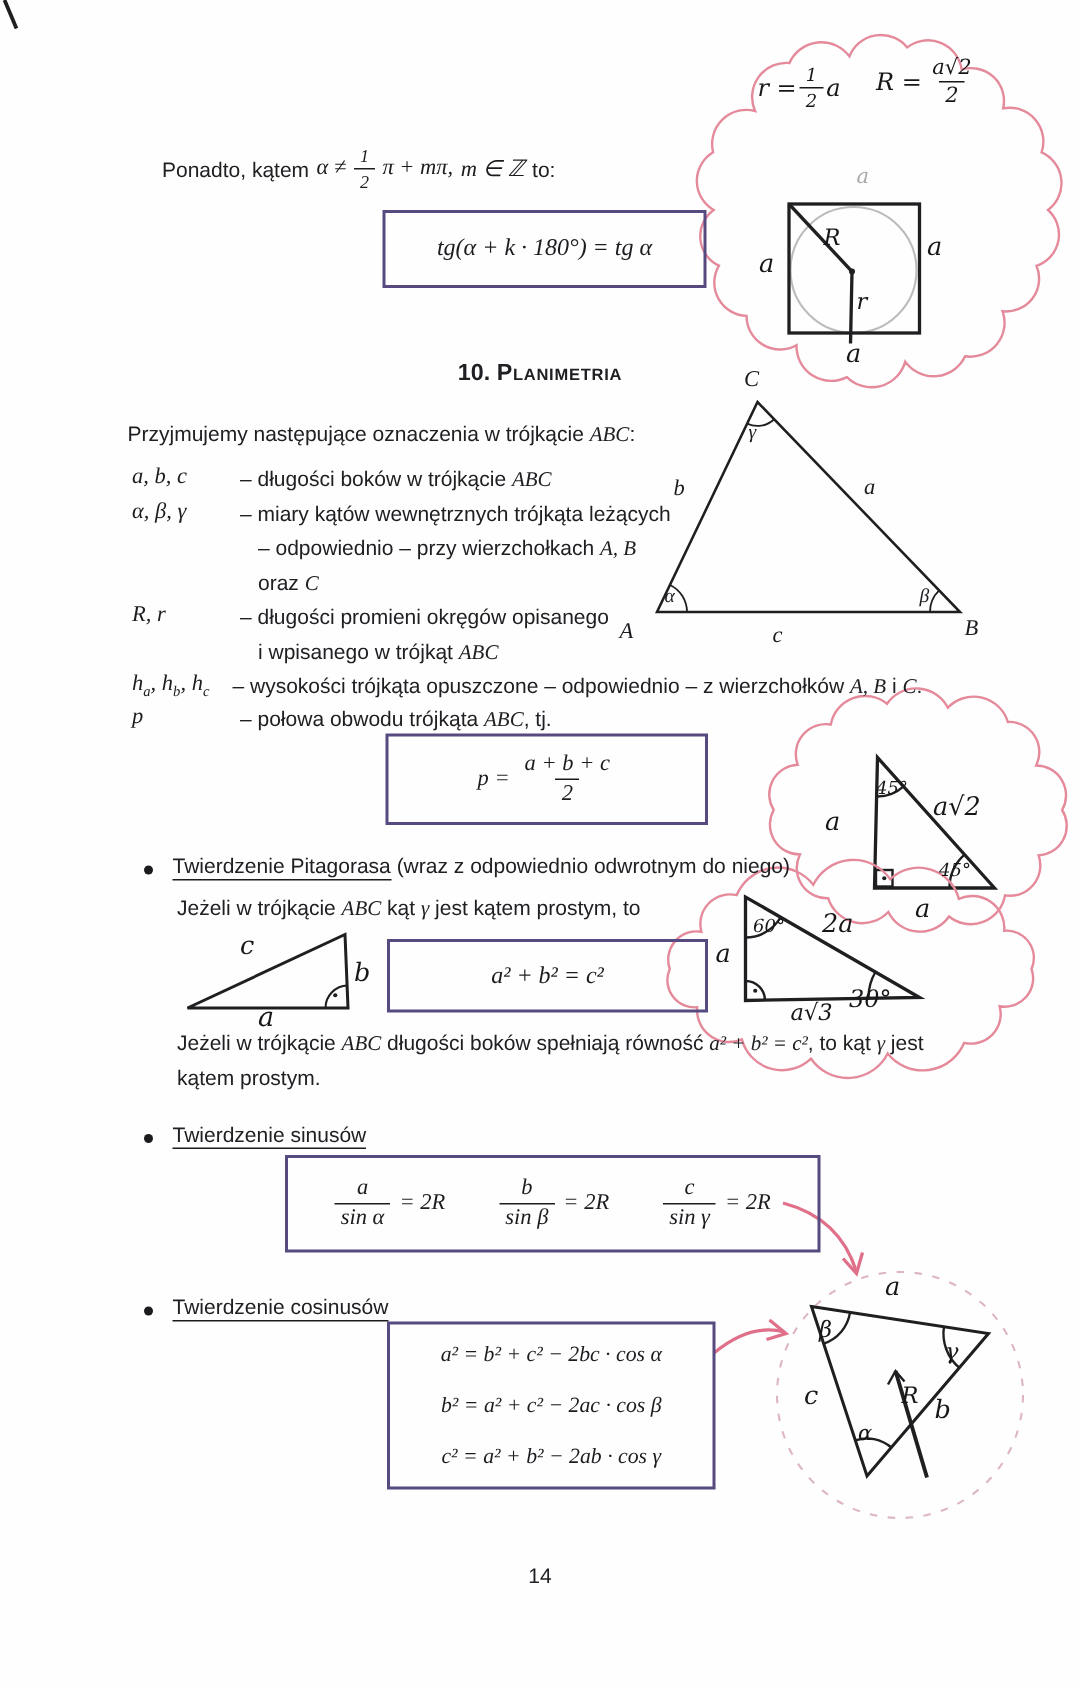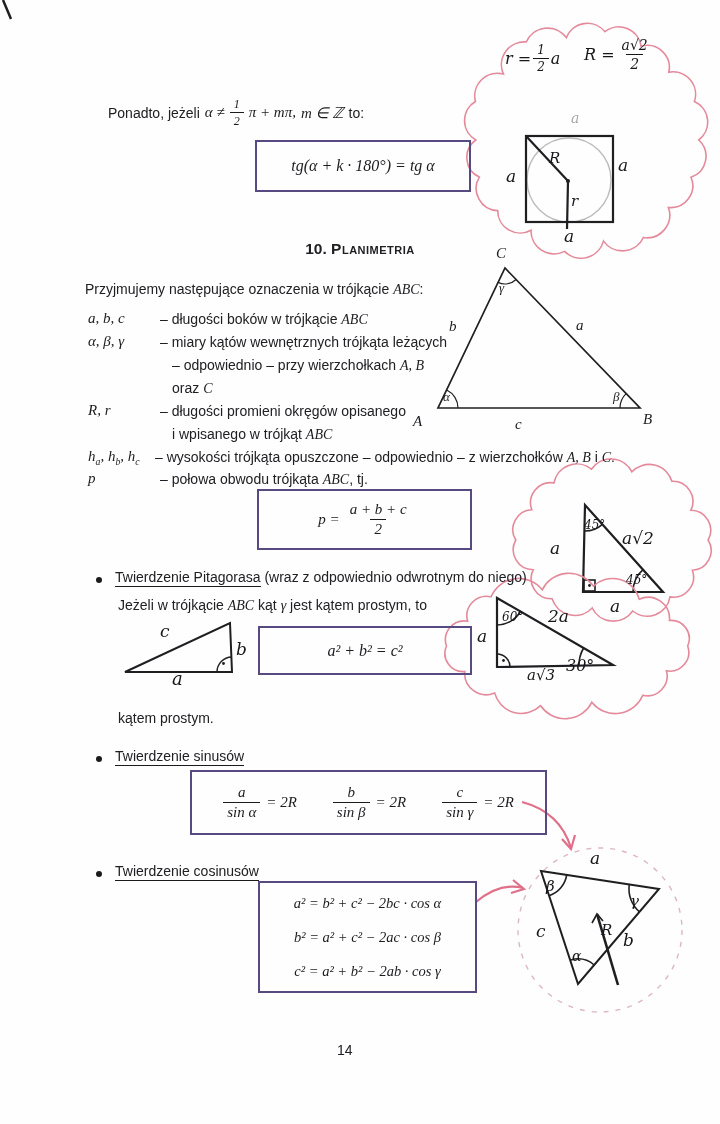--- a/index.html
+++ b/index.html
@@ -87,21 +87,21 @@
 
     <g>
       <path d="M 522 802 Q 560 812 571 848" class="pink" stroke-width="2.2"></path>
       <path d="M 562 839 L 571 849 L 575 835" class="pink" stroke-width="2.2"></path>
       <path d="M 476 902 Q 500 882 523 888" class="pink" stroke-width="2.2"></path>
       <path d="M 513 880 L 524 889 L 511 893" class="pink" stroke-width="2.2"></path>
     </g>
   </svg>
 
   <div class="abs row" style="left:108px;top:98px">
-    <span class="sans">Ponadto, jeżeli</span>
+    <span class="sans">Ponadto, kątem</span>
     <span class="mi">α ≠</span>
     <span class="frac small mi">
         <span class="num">1</span>
         <span class="den">2</span>
       </span>
     <span class="mi">π + mπ,</span>
     <span class="mi">m ∈ ℤ</span>
     <span class="sans">to:</span>
   </div>
 
@@ -193,20 +193,21 @@
   <div class="fbox" style="left:258px;top:626px;width:210px;height:45px">
     <span class="mi" style="font-size:16px">a² + b² = c²</span>
   </div>
 
   <div class="abs hw" style="left:502px;top:610px;font-size:12px">60°</div>
   <div class="abs hw" style="left:477px;top:626px">a</div>
   <div class="abs hw" style="left:548px;top:606px">2a</div>
   <div class="abs hw" style="left:566px;top:656px;font-size:16px">30°</div>
   <div class="abs hw" style="left:527px;top:666px;font-size:15px">a√3</div>
 
+  <div class="abs sans" style="left:118px;top:687px;white-space:nowrap">Jeżeli w trójkącie  <i class="v">ABC</i>  długości boków spełniają równość  <i class="v">a² + b² = c²</i>, to kąt  <i class="v">γ</i>  jest</div>
   <div class="abs sans" style="left:118px;top:710px">kątem prostym.</div>
 
   <div class="bullet" style="left:96px;top:756px"></div>
   <div class="abs sans" style="left:115px;top:748px"><span class="ul">Twierdzenie sinusów</span></div>
 
   <div class="fbox" style="left:190px;top:770px;width:353px;height:61px;gap:36px">
     <span class="row mi" style="gap:6px;font-size:15px">
       <span class="frac">
           <span class="num">a</span>
           <span class="den">sin α</span>
@@ -239,15 +240,15 @@
   </div>
 
   <div class="abs hw" style="left:590px;top:848px">a</div>
   <div class="abs hw" style="left:546px;top:877px;font-size:15px">β</div>
   <div class="abs hw" style="left:630px;top:892px;font-size:15px">γ</div>
   <div class="abs hw" style="left:536px;top:921px">c</div>
   <div class="abs hw" style="left:623px;top:930px">b</div>
   <div class="abs hw" style="left:601px;top:921px;font-size:15px">R</div>
   <div class="abs hw" style="left:572px;top:948px;font-size:14px">α</div>
 
-  <div class="abs sans" style="left:337px;top:1042px;width:46px;text-align:left">14</div>
+  <div class="abs sans" style="left:337px;top:1042px;width:46px;text-align:center">14</div>
 
 </div>
 
 </body></html>

